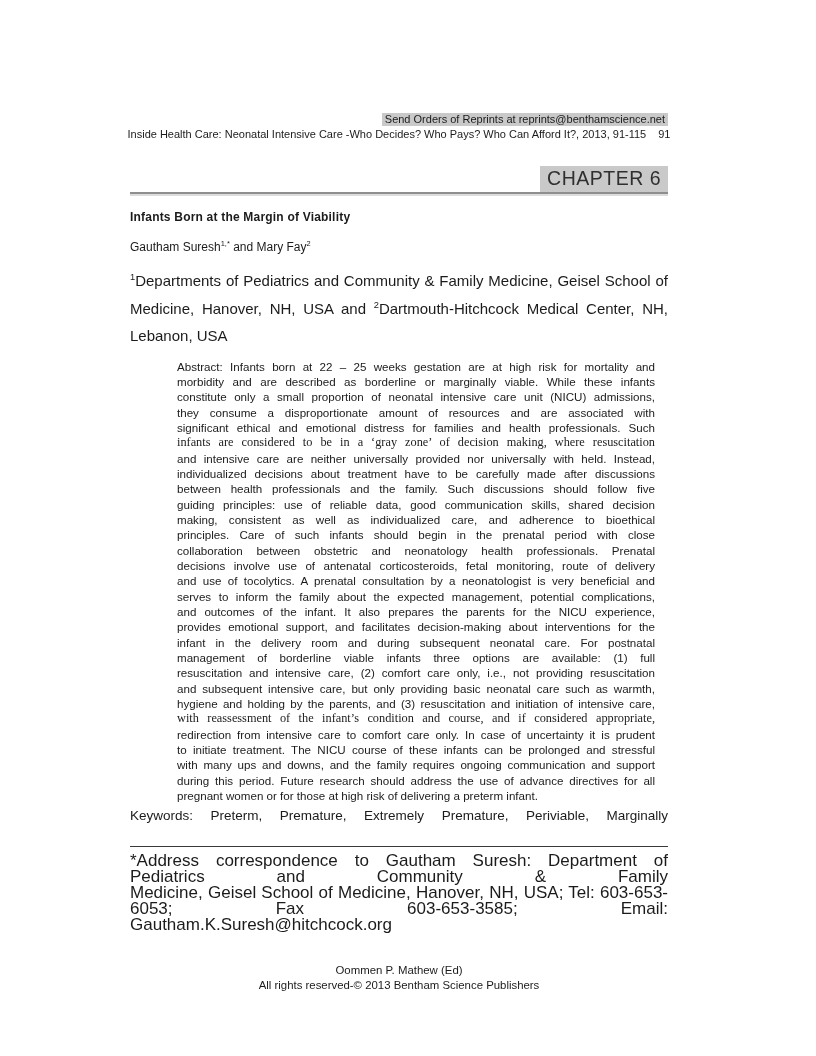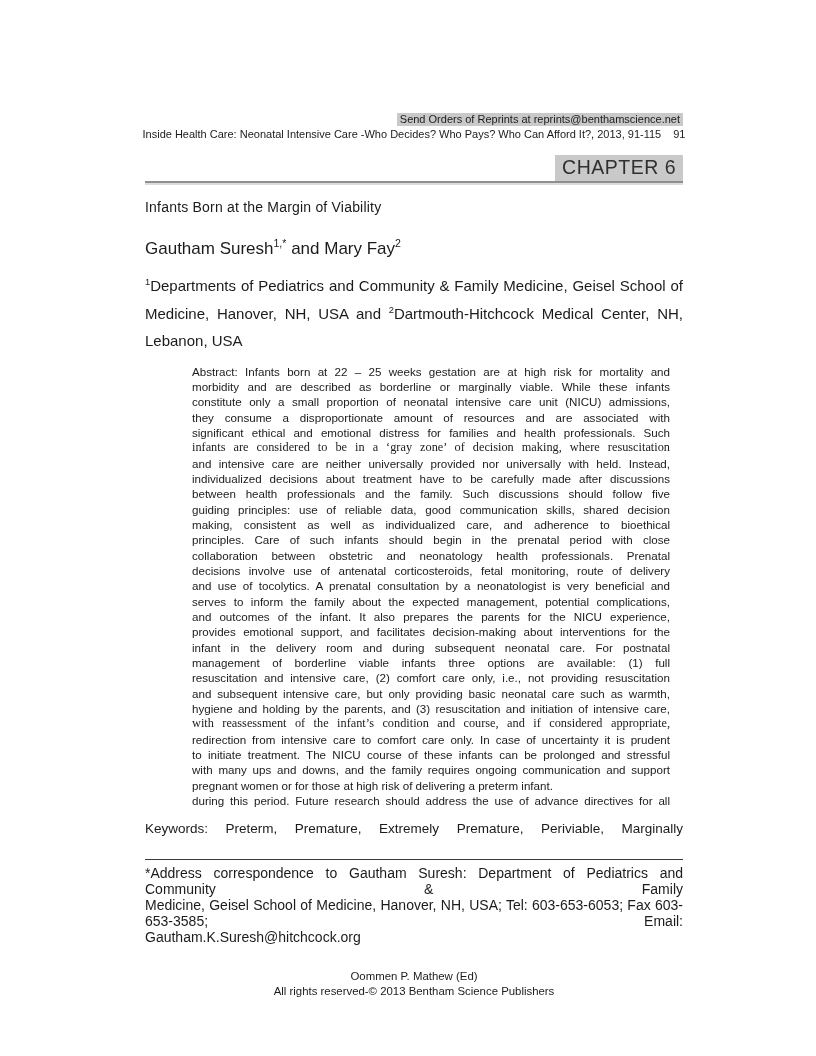--- a/index.html
+++ b/index.html
@@ -2,57 +2,57 @@
 <html style="--hl: #c9c9c9;"><head>
 <meta charset="utf-8">
 <style>
   * { margin:0; padding:0; box-sizing:border-box; }
   html,body { background:#efefef; }
   .page {
     position:relative; width:816px; height:1056px; margin:0 auto;
     background:#ffffff; color:#1b1b1b;
     font-family:"Liberation Sans", sans-serif;
   }
-  .content { position:absolute; left:145px; top:112px; width:538px; }
+  .content { position:absolute; left:130px; top:112px; width:538px; }
 
   .reprint-line { text-align:right; font-size:11px; line-height:15px; }
   .hl { background:var(--hl,#c9c9c9); padding:0 3px 1px 3px; }
 
   .running-line { display:flex; justify-content:center; font-size:11px; line-height:14px; margin-top:0; white-space:nowrap; }
   .running-line .pagenum { margin-left:12px; }
 
   .chapter-row { display:flex; justify-content:flex-end; margin-top:14px; }
   .chapter-box {
     background:var(--hl,#c9c9c9); color:#2f2f2f;
-    font-size:19.5px; line-height:25px; letter-spacing:0.5px; padding:0 7px 1px 7px;
+    font-size:19.5px; line-height:25px; letter-spacing:0.5px; padding:0 7px 1px 7px;margin-top:11px;
   }
   .top-rule { height:4px; border-top:2px solid #8e8e8e; background:#dcdcdc; }
 
-  .doc-title { margin-top:14px; font-size:14px; font-weight:normal; letter-spacing:0.2px; }
-  .authors { margin-top:24px; font-size:17px; }
+  .doc-title { margin-top:14px; font-size:12px; font-weight:bold; letter-spacing:0.2px; }
+  .authors { margin-top:16px; font-size:12px; }
   sup { font-size:62%; vertical-align:super; line-height:0; }
 
   .affiliation { margin-top:13px; font-size:15px; }
   .affiliation .jline { line-height:27.5px; }
 
   .abstract { margin-top:9px; margin-left:47px; width:478px; font-size:11.6px; }
   .abstract .jline { line-height:15.35px; }
   .abstract .jline.serif { font-family:"Liberation Serif", serif; font-size:12.3px; }
 
   .jline { text-align:justify; text-align-last:justify; }
   .jline.last { text-align-last:left; }
 
-  .keywords { margin-top:12px; font-size:13.5px; line-height:17px;
+  .keywords { margin-top:4px; font-size:13.5px; line-height:17px;
               text-align:justify; text-align-last:justify; }
 
   .footnote-rule { margin-top:22px; border-top:1.5px solid #3a3a3a; }
-  .footnote { margin-top:6px; font-size:14px; }
+  .footnote { margin-top:6px; font-size:17px; }
   .footnote .jline { line-height:15.8px; }
 
-  .footer { margin-top:24px; text-align:center; font-size:11.4px; line-height:14.5px; }
+  .footer { margin-top:31px; text-align:center; font-size:11.4px; line-height:14.5px; }
 </style>
 </head>
 <body>
 
 <div class="page">
   <div class="content">
 
     <div class="reprint-line">
       <span class="hl">Send Orders of Reprints at reprints@benthamscience.net</span>
     </div>
@@ -98,22 +98,22 @@
         <div class="jline">provides emotional support, and facilitates decision-making about interventions for the</div>
         <div class="jline">infant in the delivery room and during subsequent neonatal care. For postnatal</div>
         <div class="jline">management of borderline viable infants three options are available: (1) full</div>
         <div class="jline">resuscitation and intensive care, (2) comfort care only, i.e., not providing resuscitation</div>
         <div class="jline">and subsequent intensive care, but only providing basic neonatal care such as warmth,</div>
         <div class="jline">hygiene and holding by the parents, and (3) resuscitation and initiation of intensive care,</div>
         <div class="jline serif">with reassessment of the infant’s condition and course, and if considered appropriate,</div>
         <div class="jline">redirection from intensive care to comfort care only. In case of uncertainty it is prudent</div>
         <div class="jline">to initiate treatment. The NICU course of these infants can be prolonged and stressful</div>
         <div class="jline">with many ups and downs, and the family requires ongoing communication and support</div>
+        <div class="jline">during this period. Future research should address the use of advance directives for all</div>
         <div class="jline last">pregnant women or for those at high risk of delivering a preterm infant.</div>
-        <div class="jline">during this period. Future research should address the use of advance directives for all</div>
       </div>
 
     <div class="keywords">Keywords: Preterm, Premature, Extremely Premature, Periviable, Marginally</div>
 
     <div class="footnote-rule"></div>
 
     <div class="footnote">
         <div class="jline">*Address correspondence to Gautham Suresh: Department of Pediatrics and Community &amp; Family</div>
         <div class="jline">Medicine, Geisel School of Medicine, Hanover, NH, USA; Tel: 603-653-6053; Fax 603-653-3585; Email:</div>
         <div class="jline last">Gautham.K.Suresh@hitchcock.org</div>

